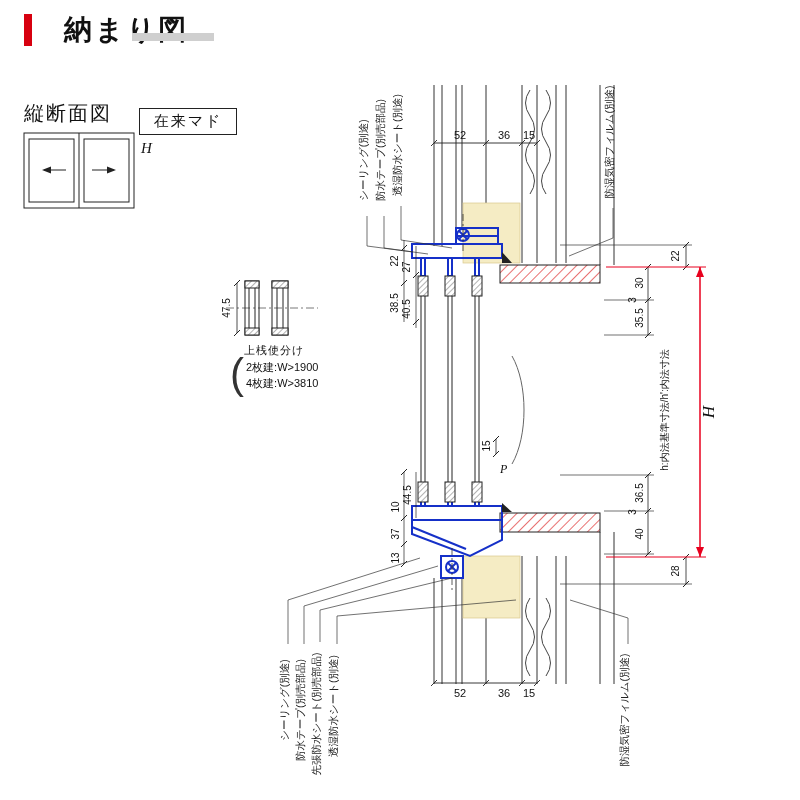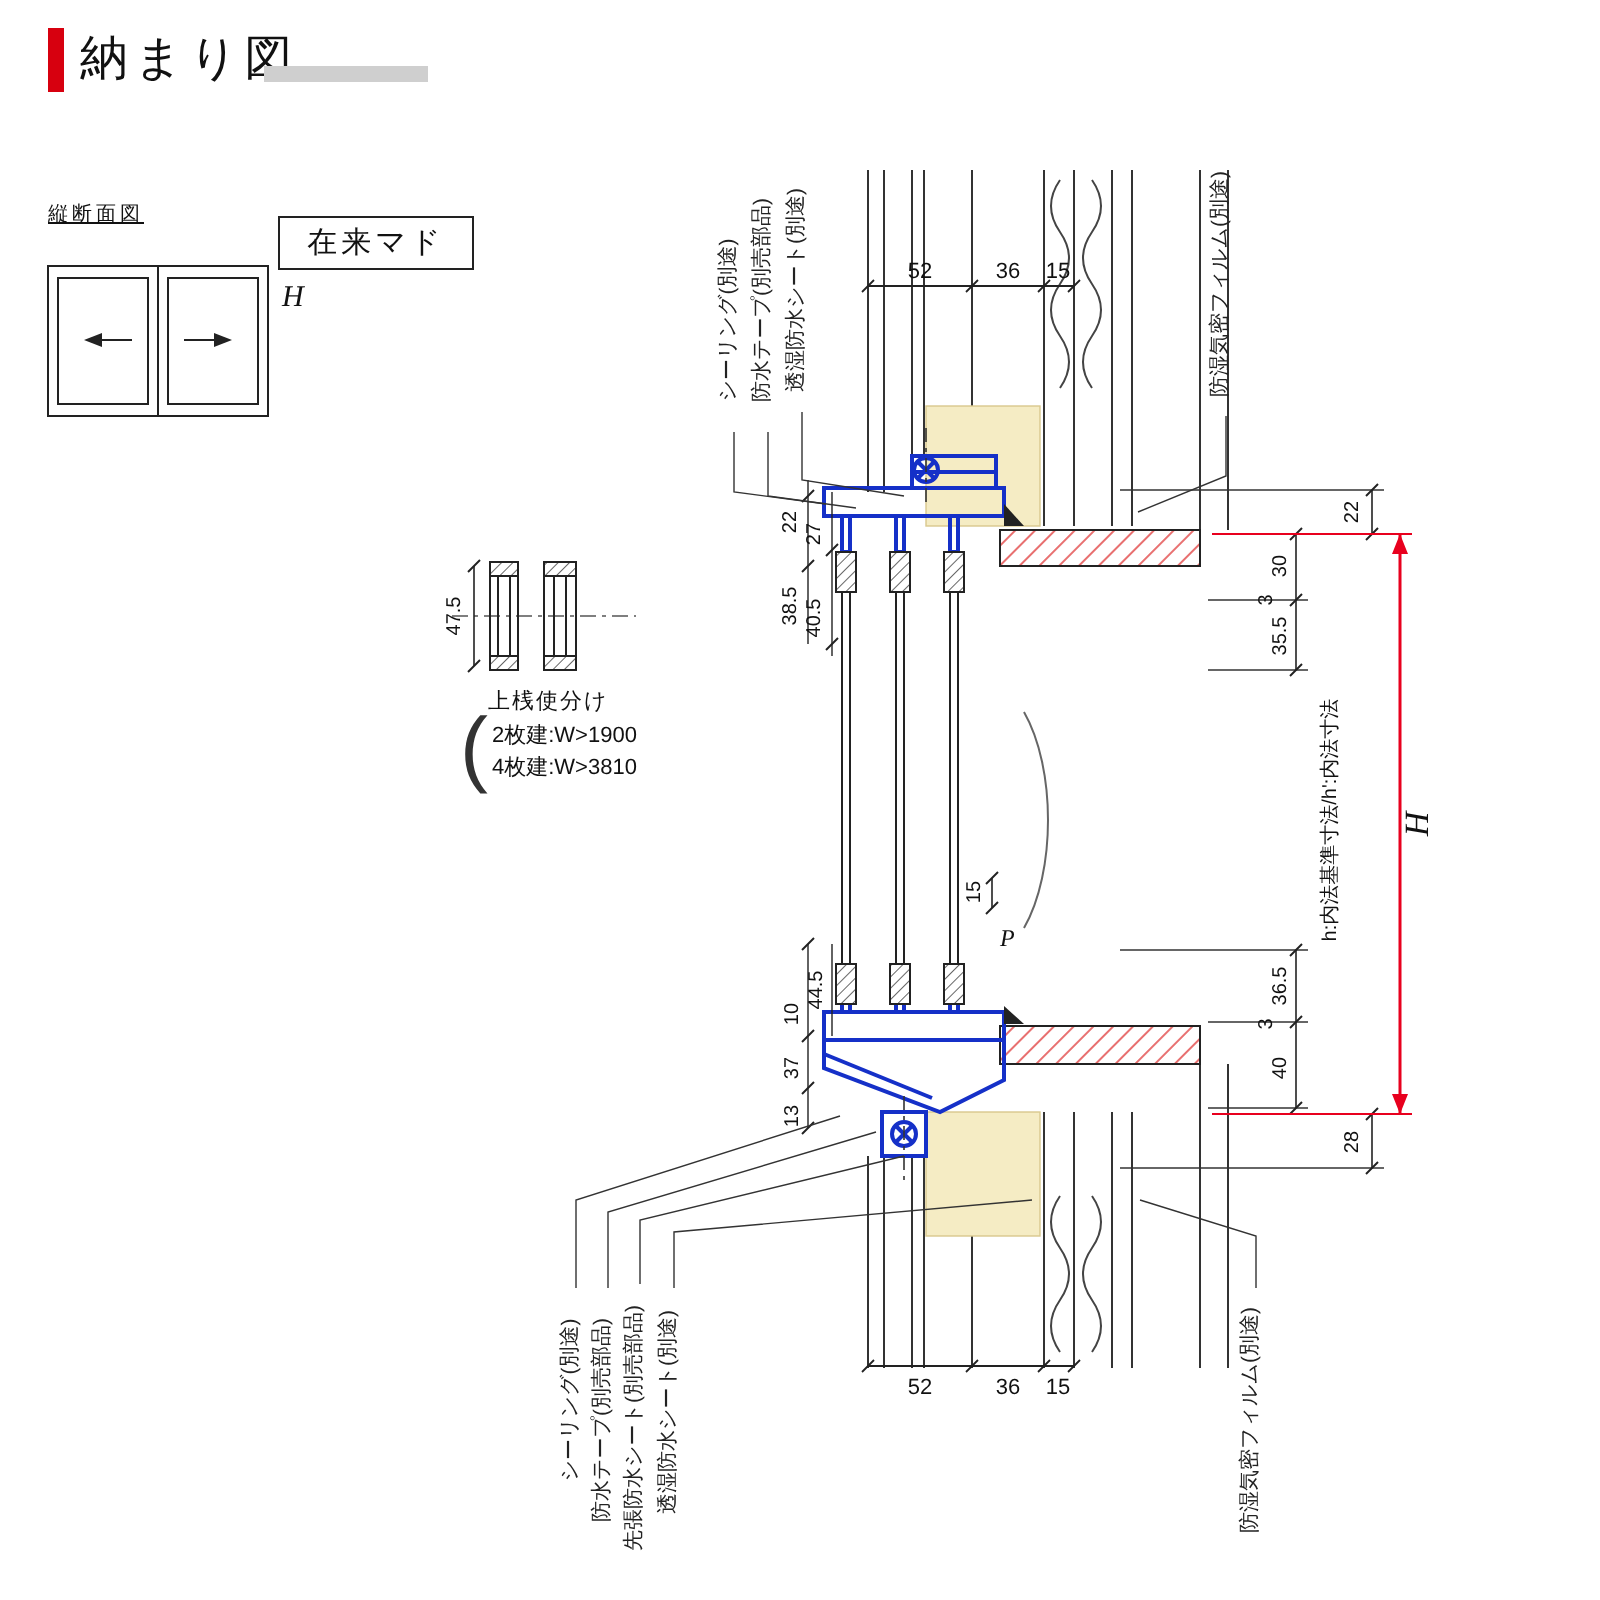--- a/index.html
+++ b/index.html
@@ -1,24 +1,24 @@
 <!DOCTYPE html>
 <html><head>
 <meta charset="utf-8">
 <style>
   html,body{margin:0;padding:0;background:#fff;}
   .page{position:relative;width:800px;height:800px;background:#ffffff;overflow:hidden;
         font-family:"Liberation Sans",sans-serif;color:#111;}
   .titlebar{position:absolute;left:24px;top:14px;display:flex;align-items:flex-start;}
   .accent{width:8px;height:32px;background:#d7000f;margin-right:8px;}
-  .title{font-size:24px;font-weight:normal;letter-spacing:3px;line-height:32px;}
+  .title{font-size:28px;font-weight:bold;letter-spacing:3px;line-height:32px;margin-left:24px;}
   .title-rule{position:absolute;left:132px;top:33px;width:82px;height:8px;background:#cfcfcf;}
   .wtype-box{position:absolute;left:139px;top:64px;width:96px;height:25px;border:1px solid #222;
              display:flex;align-items:center;justify-content:center;font-size:15px;letter-spacing:2px;margin-top:44px;}
-  .secview{position:absolute;left:24px;top:100px;font-size:10px;letter-spacing:2px;text-decoration:underline;}
+  .secview{position:absolute;left:24px;top:100px;font-size:20px;letter-spacing:2px;}
   svg{position:absolute;left:0;top:0;}
   .lbl{font-size:10.5px;fill:#222;font-family:"Liberation Sans",sans-serif;}
   .dim{font-size:10px;fill:#111;font-family:"Liberation Sans",sans-serif;}
   .dimb{font-size:11px;fill:#111;font-family:"Liberation Sans",sans-serif;}
   .ital{font-family:"Liberation Serif",serif;font-style:italic;}
   .note{font-size:11px;fill:#111;font-family:"Liberation Sans",sans-serif;}
 </style>
 </head>
 <body>
 

